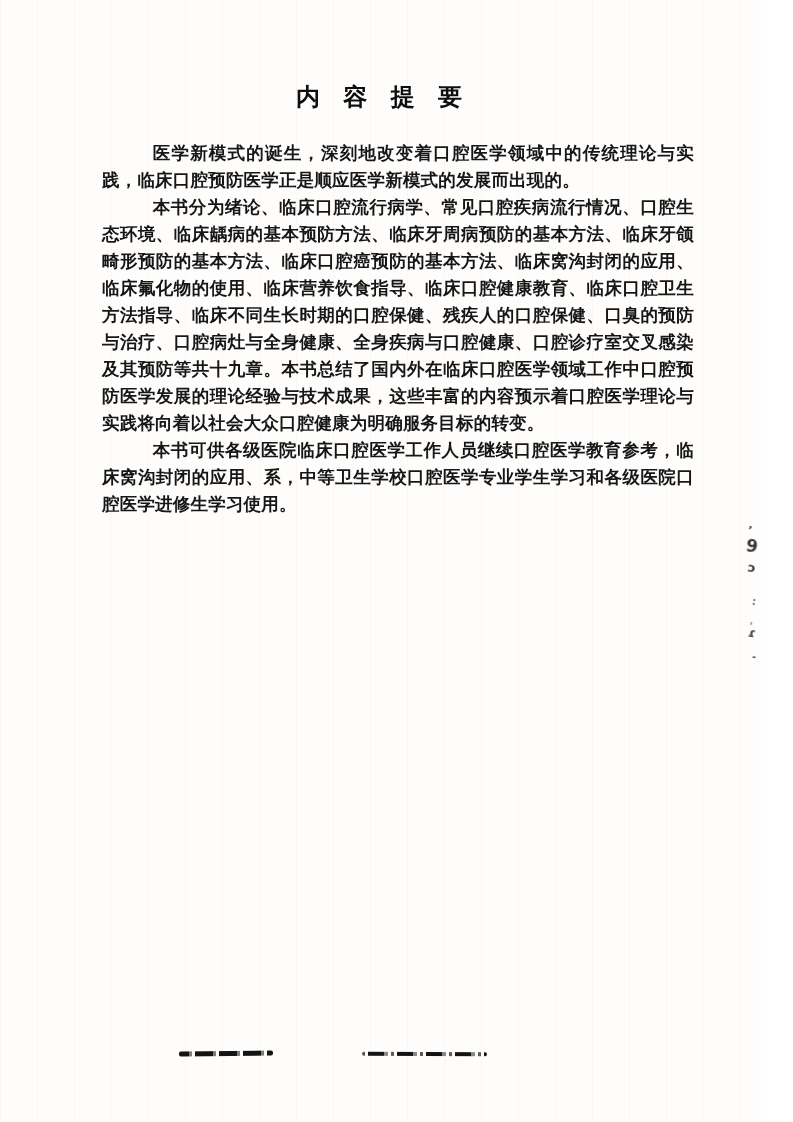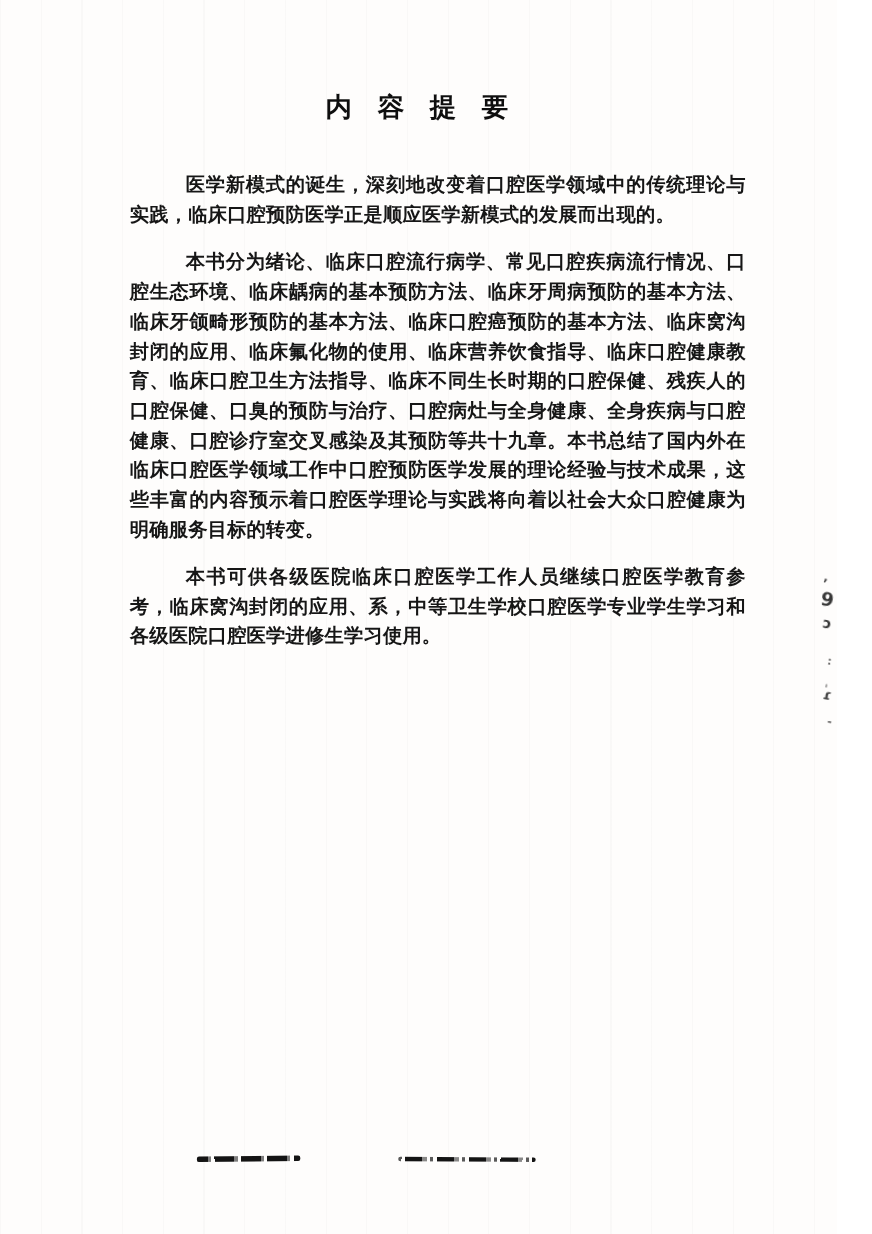--- a/index.html
+++ b/index.html
@@ -40,21 +40,21 @@
     top: 140px;
     left: 102px;
     width: 592px;
     font-size: 17.5px;
     line-height: 27px;
     font-weight: 600;
     text-align: justify;
     letter-spacing: 0.2px;
     color: #161616;
   }
-  .body-text p { margin: 16px; text-indent: 2.9em; }
+  .body-text p { margin: 0; text-indent: 2.9em; }
 
   
   .margin-mark {
     position: absolute;
     color: #1d1d1d;
     font-weight: 700;
     opacity: 0.88;
     transform: rotate(9deg);
     line-height: 1;
     filter: blur(0.2px);

